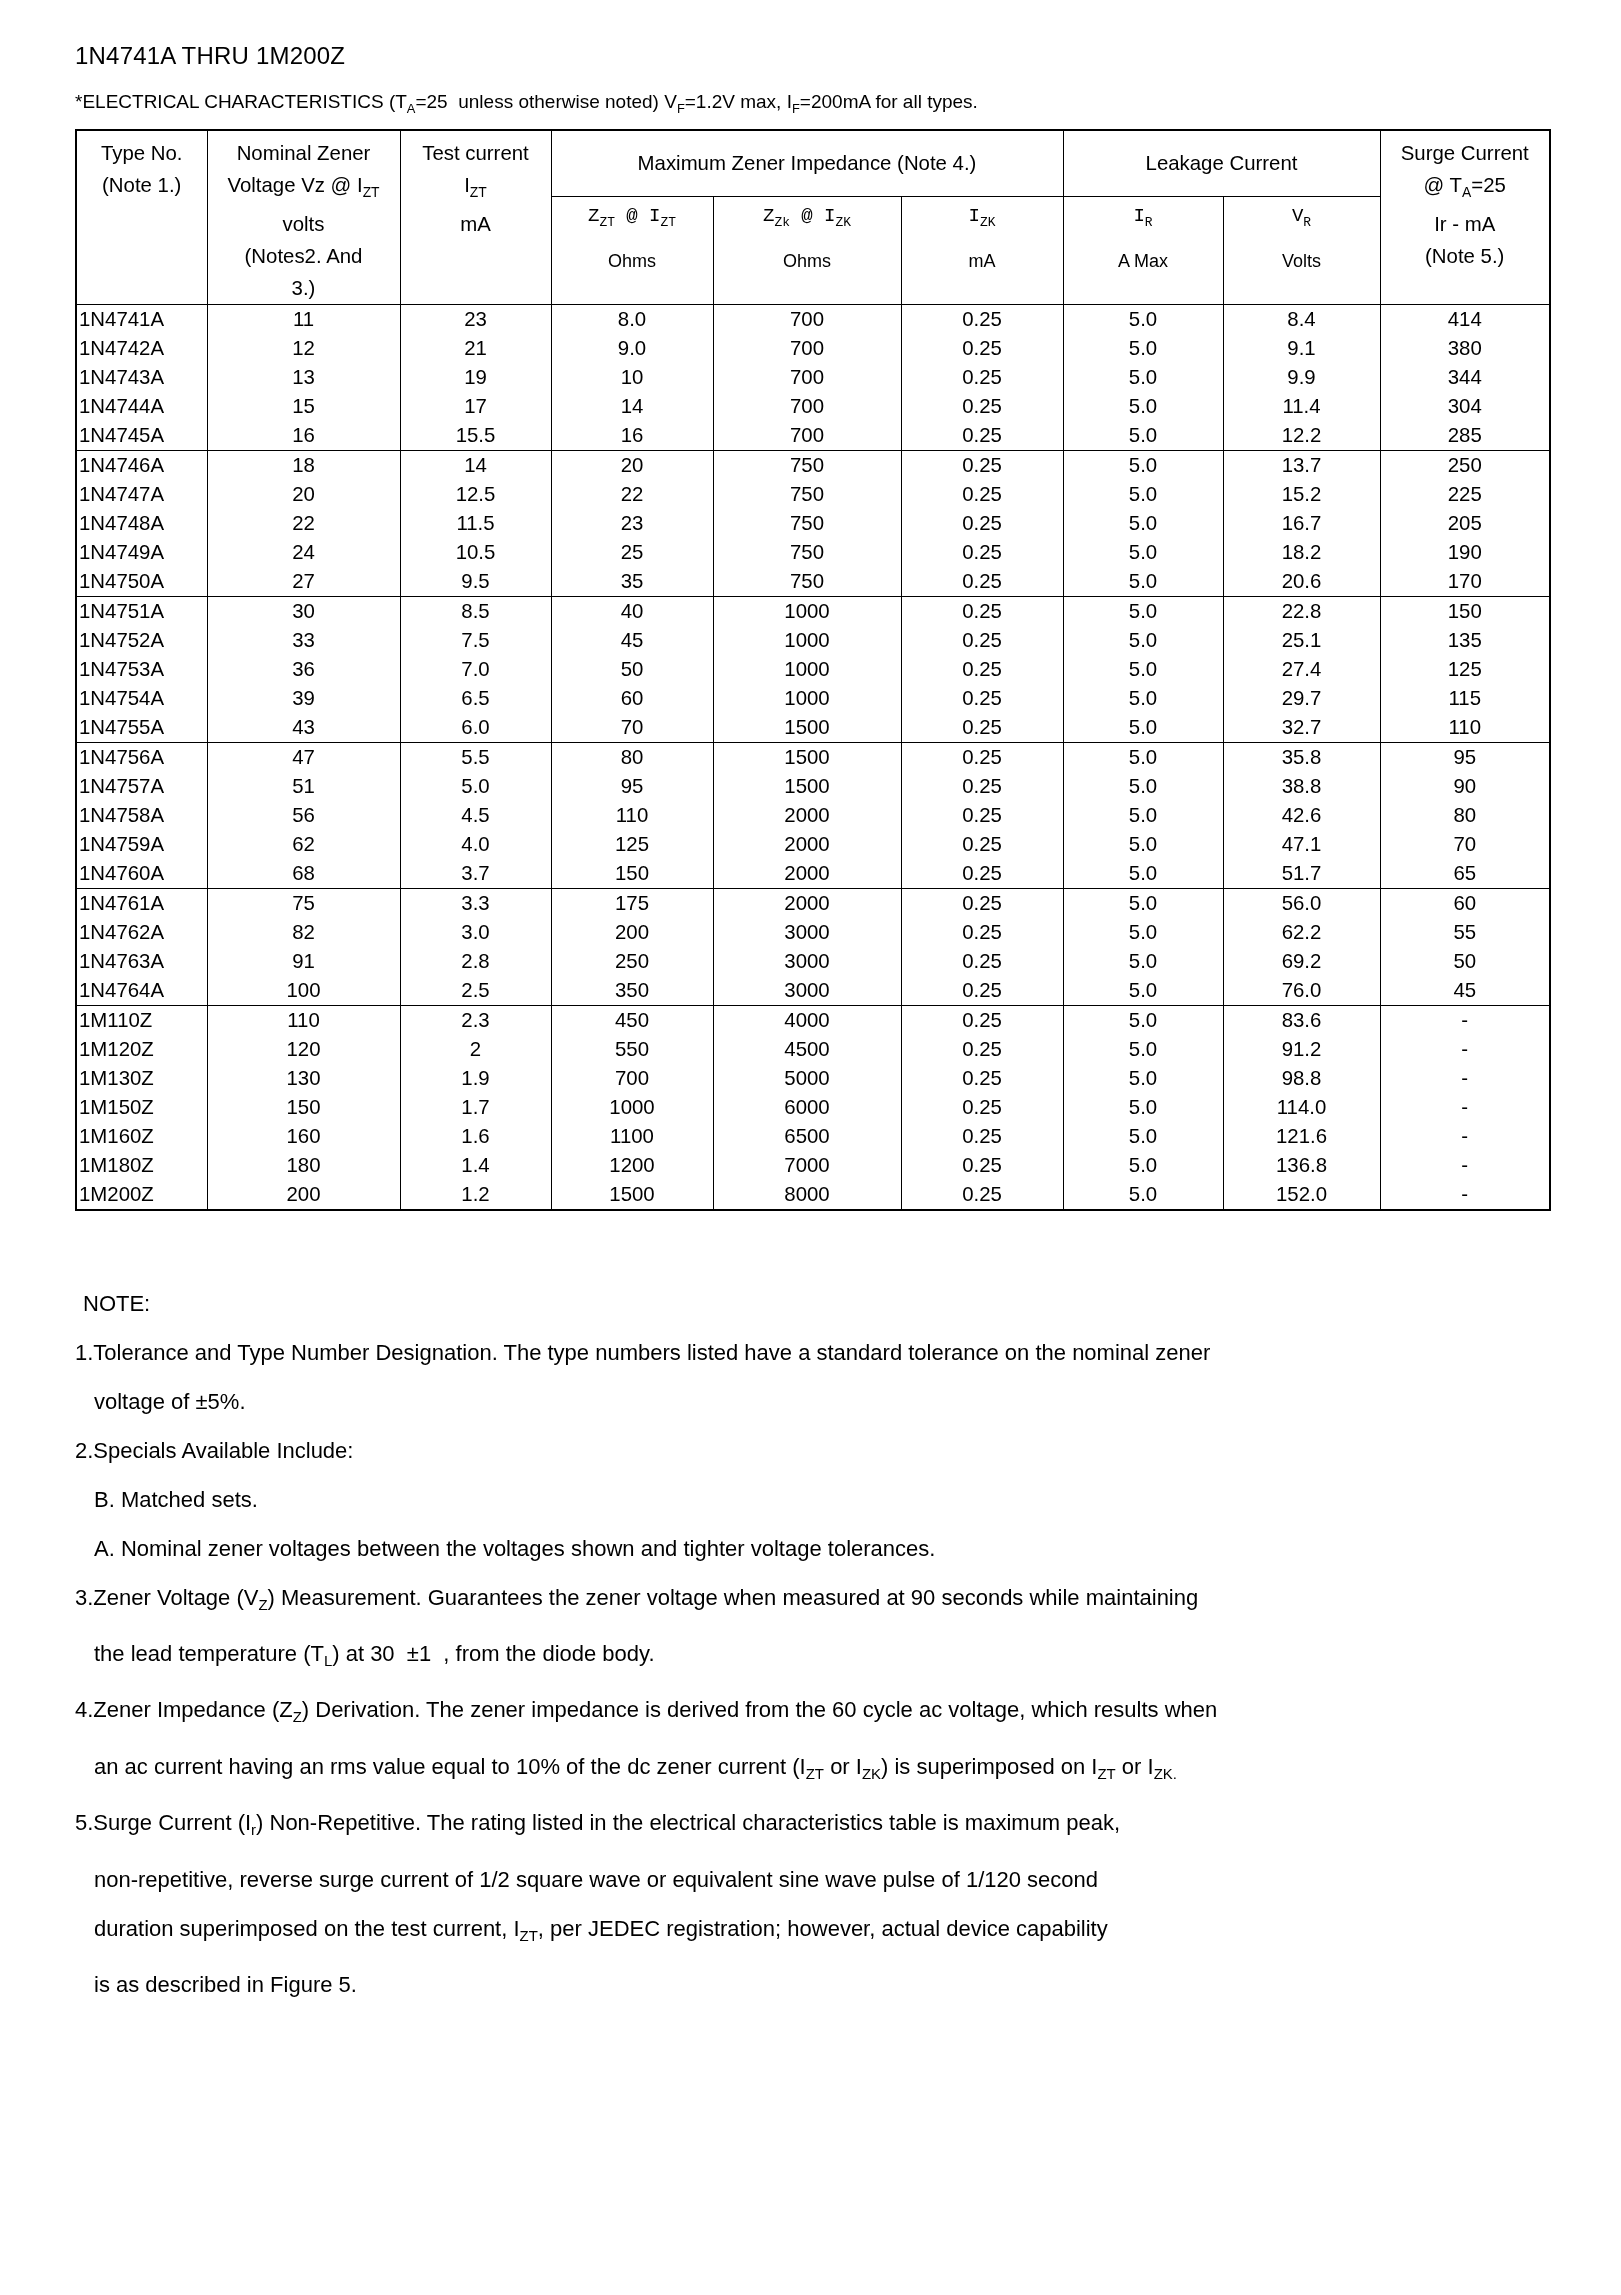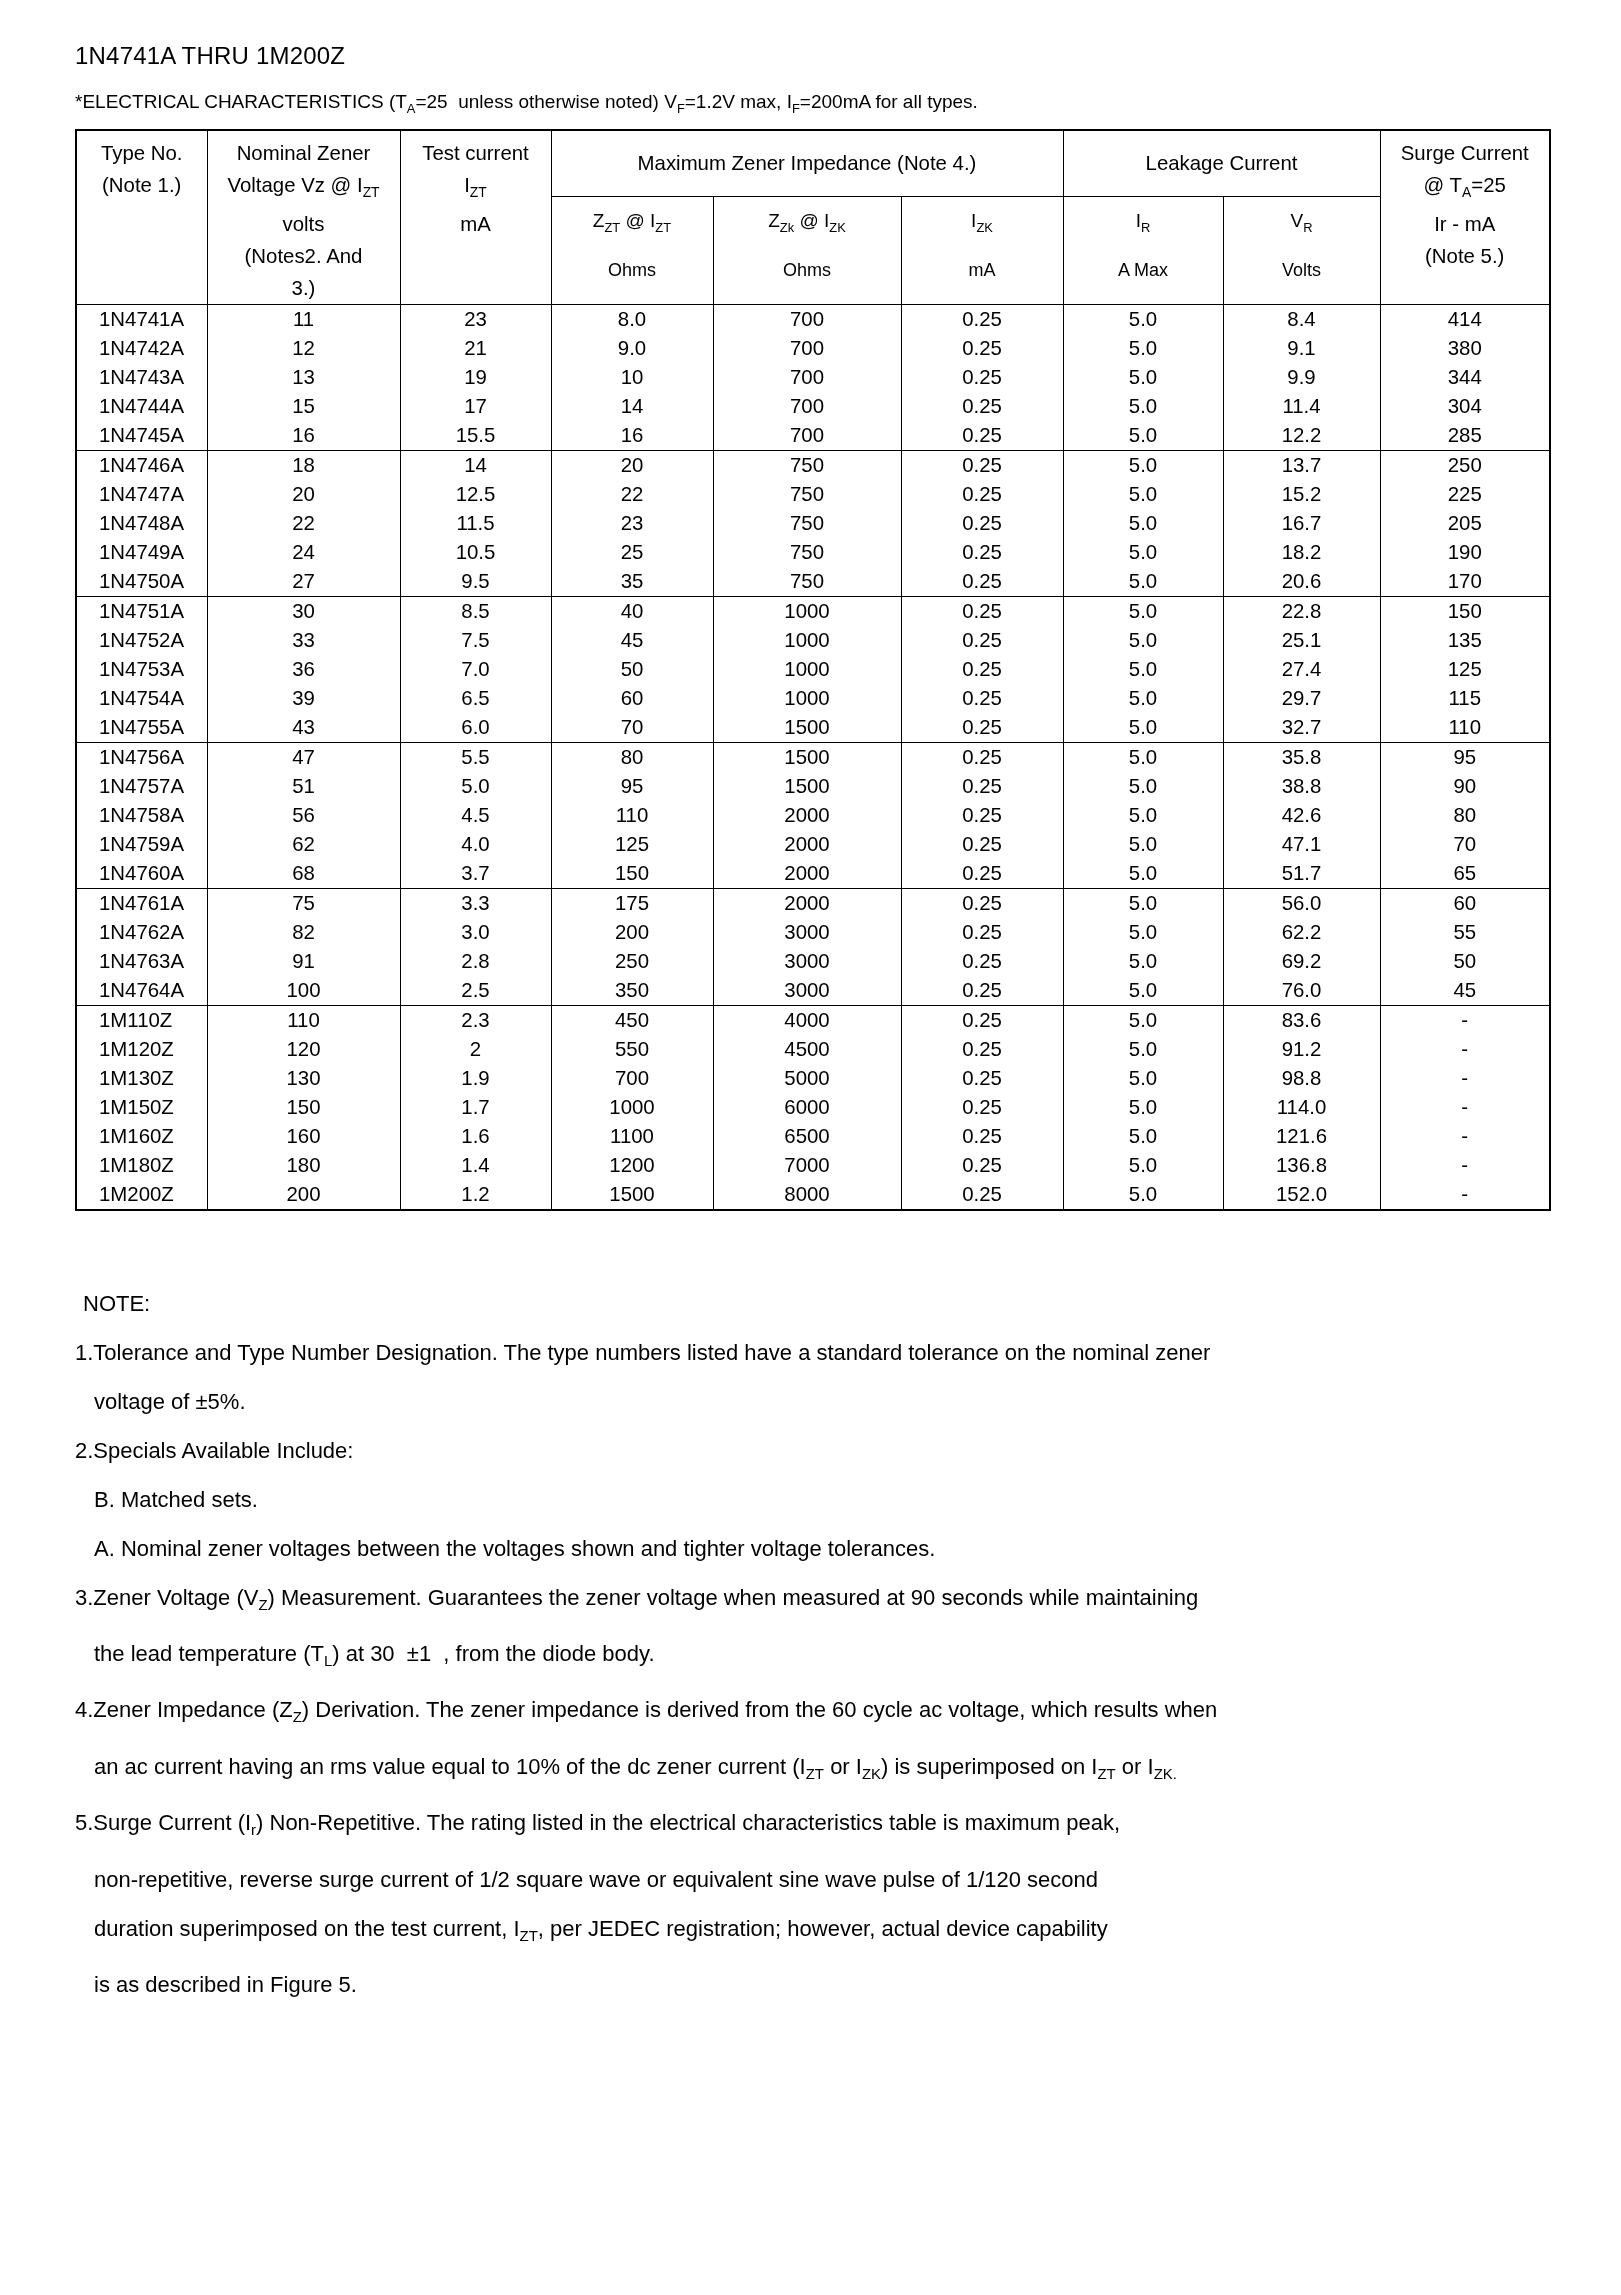--- a/index.html
+++ b/index.html
@@ -42,39 +42,39 @@
     border-bottom: none;
     text-align: center;
     font-size: 20.4px;
     height: 29px;
     line-height: 29px;
     padding: 0;
     overflow: hidden;
     white-space: nowrap;
   }
   tr.group-start td { border-top: 1.6px solid #000; }
-  td.type-col { text-align: left; padding-left: 22px; }
+  td.type-col { text-align: left; padding-left: 2px; }
 
   .h-top {
     vertical-align: top;
     padding-top: 5.5px;
     font-size: 20.4px;
     line-height: 32px;
   }
   .h-group {
     font-size: 20.4px;
     height: 57px;
     vertical-align: middle;
   }
   .subhead th {
     height: 92px;
     vertical-align: top;
     padding-top: 7.9px;
   }
-  .sym { font-size: 19px; line-height: 31px; }
+  .sym { font-size: 19px; line-height: 22px; font-family: Liberation Mono, monospace; }
   .unit { font-size: 18px; margin-top: 17.3px; }
   sub { font-size: 68%; }
 
   .notes {
     margin-top: 68px;
     font-size: 22px;
   }
   .note-heading { line-height: 49px; margin-left: 8px; }
   .note-line { line-height: 49px; white-space: pre-wrap; }
   .note-line.indent { padding-left: 19px; }

